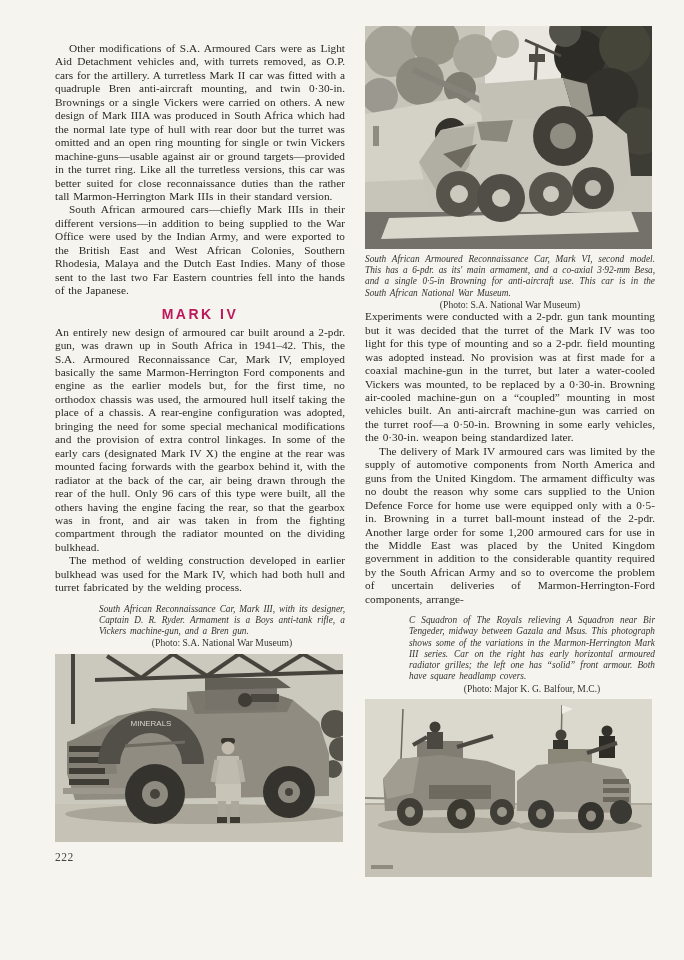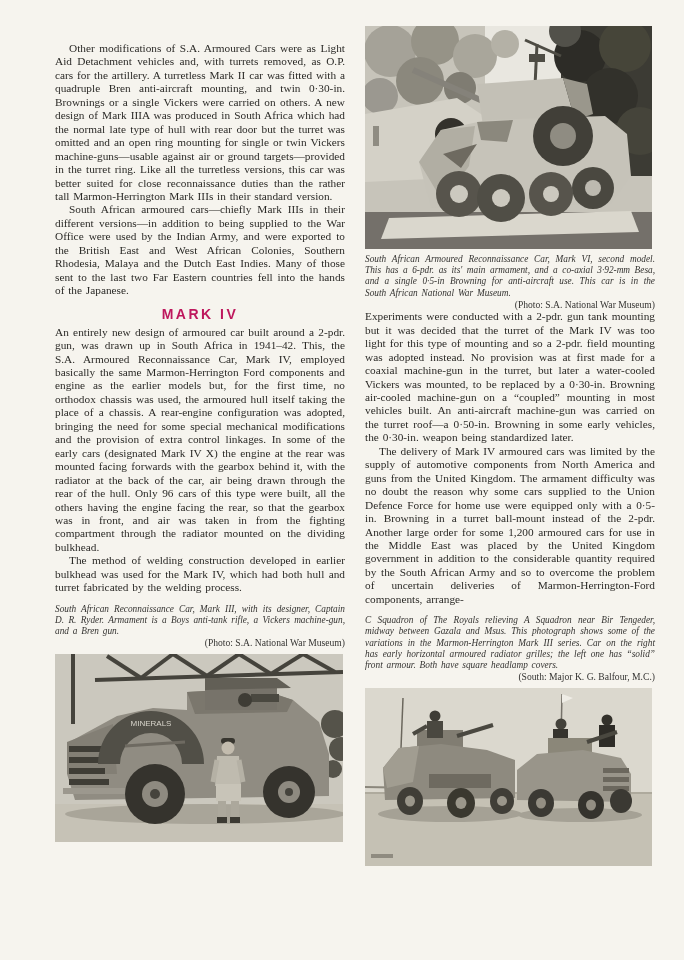--- a/index.html
+++ b/index.html
@@ -37,29 +37,29 @@
     font-style:italic;
     text-align:justify;
     margin:0;
     color:#343331;
     word-spacing:1.5px;
   }
   .credit {
     font-size:9.6px;
     line-height:11.5px;
     font-style:normal;
-    text-align:right;
+    text-align:center;
     margin:0;
     color:#343331;
   }
   .photo { display:block; background:#ccc9bf; }
   .photo-top    { margin:0; }
   .caption-block { margin-top:5px; }
   .text-after-photo { margin-top:4px; }
-  .caption-mid  { margin-top:9px; }
+  .caption-mid  { margin-top:9px;margin-left:44px; }
   .photo-bottom { margin-top:5px; }
   .pagenum {
     font-size:11.5px;
     margin-top:9px;
     color:#45443f;
     letter-spacing:0.5px;
   }
 </style>
 </head>
 <body>
@@ -139,20 +139,21 @@
       <line x1="162" y1="106" x2="158" y2="128" stroke="#b5b1a5" stroke-width="5"></line>
       <line x1="184" y1="106" x2="188" y2="128" stroke="#b5b1a5" stroke-width="5"></line>
       <rect x="161" y="130" width="25" height="17" fill="#c8c4b8"></rect>
       <rect x="163" y="147" width="8" height="18" fill="#aca89c"></rect>
       <rect x="176" y="147" width="8" height="18" fill="#aca89c"></rect>
       <rect x="162" y="163" width="10" height="6" fill="#3c3a33"></rect>
       <rect x="175" y="163" width="10" height="6" fill="#3c3a33"></rect>
     </g>
   </svg>
 
+  <div class="pagenum">222</div>
 </div>
 
 <div class="col col-right">
 
   <svg class="photo photo-top" width="287" height="223" viewBox="0 0 287 223" xmlns="http://www.w3.org/2000/svg">
     <rect x="0" y="0" width="287" height="223" fill="#c7c4ba"></rect>
     <rect x="120" y="0" width="100" height="75" fill="#e9e7e0"></rect>
 
     <g>
       <circle cx="25" cy="25" r="26" fill="#a5a298"></circle>
@@ -220,21 +221,21 @@
   <div class="caption-block">
     <p class="caption">South African Armoured Reconnaissance Car, Mark VI, second model. This has a 6-pdr. as its' main armament, and a co-axial 3·92-mm Besa, and a single 0·5-in Browning for anti-aircraft use. This car is in the South African National War Museum.</p>
     <p class="credit">(Photo: S.A. National War Museum)</p>
   </div>
 
   <p class="body text-after-photo">Experiments were conducted with a 2-pdr. gun tank mounting but it was decided that the turret of the Mark IV was too light for this type of mounting and so a 2-pdr. field mounting was adopted instead. No provision was at first made for a coaxial machine-gun in the turret, but later a water-cooled Vickers was mounted, to be replaced by a 0·30-in. Browning air-cooled machine-gun on a “coupled” mounting in most vehicles built. An anti-aircraft machine-gun was carried on the turret roof—a 0·50-in. Browning in some early vehicles, the 0·30-in. weapon being standardized later.</p>
   <p class="body indent">The delivery of Mark IV armoured cars was limited by the supply of automotive components from North America and guns from the United Kingdom. The armament difficulty was no doubt the reason why some cars supplied to the Union Defence Force for home use were equipped only with a 0·5-in. Browning in a turret ball-mount instead of the 2-pdr. Another large order for some 1,200 armoured cars for use in the Middle East was placed by the United Kingdom government in addition to the considerable quantity required by the South African Army and so to overcome the problem of uncertain deliveries of Marmon-Herrington-Ford components, arrange-</p>
 
   <div class="caption-block caption-mid">
     <p class="caption">C Squadron of The Royals relieving A Squadron near Bir Tengeder, midway between Gazala and Msus. This photograph shows some of the variations in the Marmon-Herrington Mark III series. Car on the right has early horizontal armoured radiator grilles; the left one has “solid” front armour. Both have square headlamp covers.</p>
-    <p class="credit">(South: Major K. G. Balfour, M.C.)</p>
+    <p class="credit">(Photo: Major K. G. Balfour, M.C.)</p>
   </div>
 
   <svg class="photo photo-bottom" width="287" height="178" viewBox="0 0 287 178" xmlns="http://www.w3.org/2000/svg">
     <rect x="0" y="0" width="287" height="178" fill="#dbd8ce"></rect>
     <rect x="0" y="105" width="287" height="73" fill="#c5c1b4"></rect>
     <line x1="0" y1="105" x2="287" y2="105" stroke="#aeaa9d" stroke-width="2"></line>
     <line x1="0" y1="99" x2="55" y2="100" stroke="#8b877c" stroke-width="2"></line>
     <ellipse cx="85" cy="126" rx="72" ry="8" fill="#a5a195"></ellipse>
     <ellipse cx="215" cy="127" rx="62" ry="7" fill="#a5a195"></ellipse>
 

